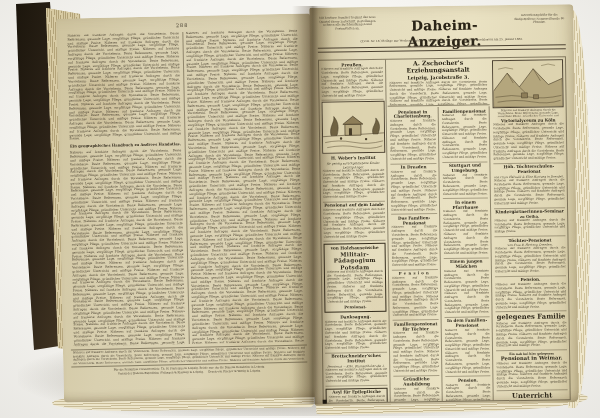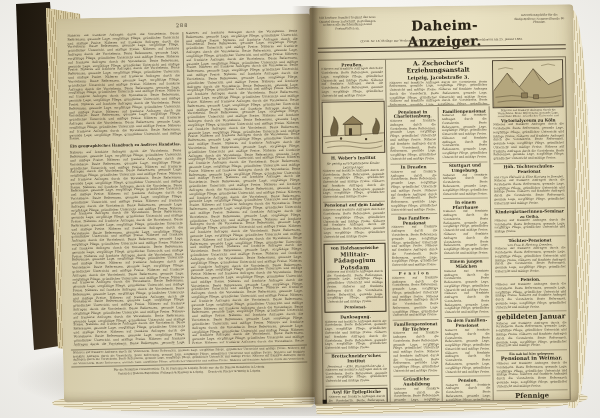--- a/index.html
+++ b/index.html
@@ -340,34 +340,34 @@
               <div class="ad-b">Näheres auf frankirte Anfragen durch die Vorsteherin. Beste Referenzen, gesunde Lage, sorgfältige Pflege, gründlicher Unterricht und mäßige Preise. Näheres auf frankirte Anfragen durch die Vorsteherin. Beste Referenzen, gesunde Lage, sorgfältige Pflege, gründlicher Unterricht und mäßige Preise. </div>
 
             </div>
               <div class="ad">
               <div class="ad-h">Pension.</div>
 
               <div class="ad-b">Näheres auf frankirte Anfragen durch die Vorsteherin. Beste Referenzen, gesunde Lage, sorgfältige Pflege, gründlicher Unterricht und mäßige Preise. Näheres auf frankirte Anfragen durch die Vorsteherin. Beste Referenzen, gesunde Lage, sorgfältige Pflege, gründlicher Unterricht und mäßige Preise. </div>
 
             </div>
               <div class="ad big">
-              <div class="ad-h">gebildeten Januar</div>
+              <div class="ad-h">gelegenes Familie</div>
 
               <div class="ad-b">Näheres auf frankirte Anfragen durch die Vorsteherin. Beste Referenzen, gesunde Lage, sorgfältige Pflege, gründlicher Unterricht und mäßige Preise. Näheres auf frankirte Anfragen durch die Vorsteherin. Beste Referenzen, gesunde Lage, sorgfältige Pflege, gründlicher Unterricht und mäßige Preise. </div>
 
             </div>
               <div class="ad weimar">
               <div class="ad-h">Ein nah bei hier gelegenes</div>
               <div class="ad-h2">Pensionat in Weimar.</div>
 
               <div class="ad-b">Näheres auf frankirte Anfragen durch die Vorsteherin. Beste Referenzen, gesunde Lage, sorgfältige Pflege, gründlicher Unterricht und mäßige Preise. Näheres auf frankirte Anfragen durch die Vorsteherin. Beste Referenzen, gesunde Lage, sorgfältige Pflege, gründlicher Unterricht und mäßige Preise. </div>
 
             </div>
               <div class="ad big">
-              <div class="ad-h">Pfennige</div>
+              <div class="ad-h">Unterricht</div>
 
               <div class="ad-sub">von Fräulein Schneider — Cassel.</div>
 
             </div>
             </div>
         </div>
 
         <div class="regmark"></div>
       </div>
     </div>

